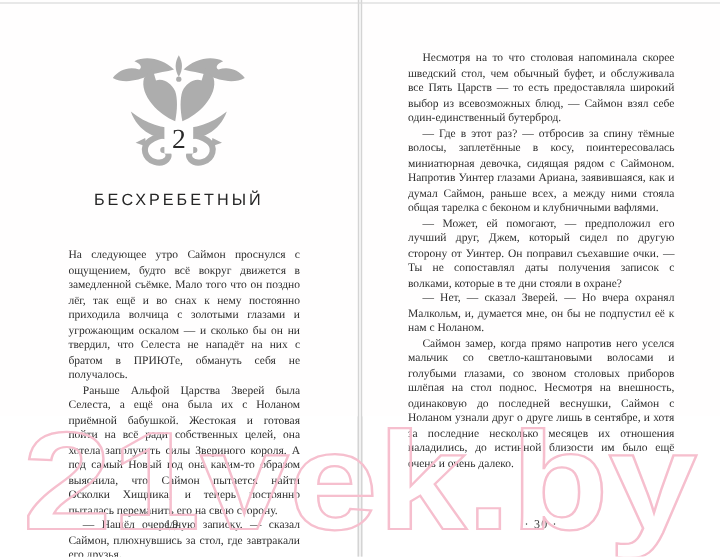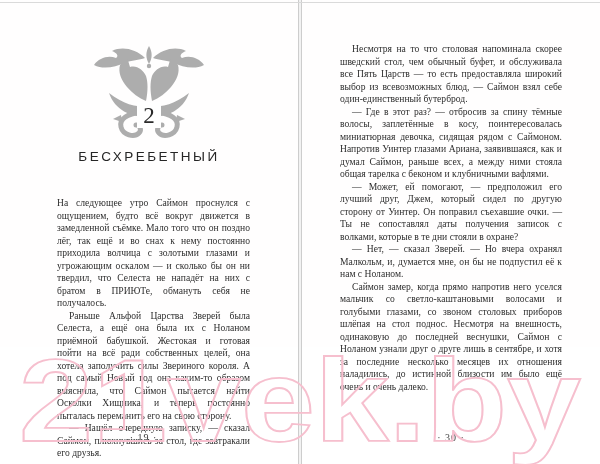--- a/index.html
+++ b/index.html
@@ -26,21 +26,21 @@
     width: 4px; height: 464px;
     background: #f2f2f2;
     border-left: 1px solid #cdcdcd;
     border-right: 1px solid #cdcdcd;
     box-sizing: border-box;
   }
   
   .chapter-head { padding-top: 45px; text-align: center; }
   .emblem { display: block; margin: 0 auto; }
   .chapter-title {
-    margin-top: 8px;
+    margin-top: 18px;
     font-family: "Liberation Sans", sans-serif;
     font-size: 13.5px;
     letter-spacing: 2.5px;
     color: #262626;
     text-align: center;
   }
   .body-left {
     margin-top: 33px;
     padding: 0 48px 0 37px;
     margin-left: 20px;

